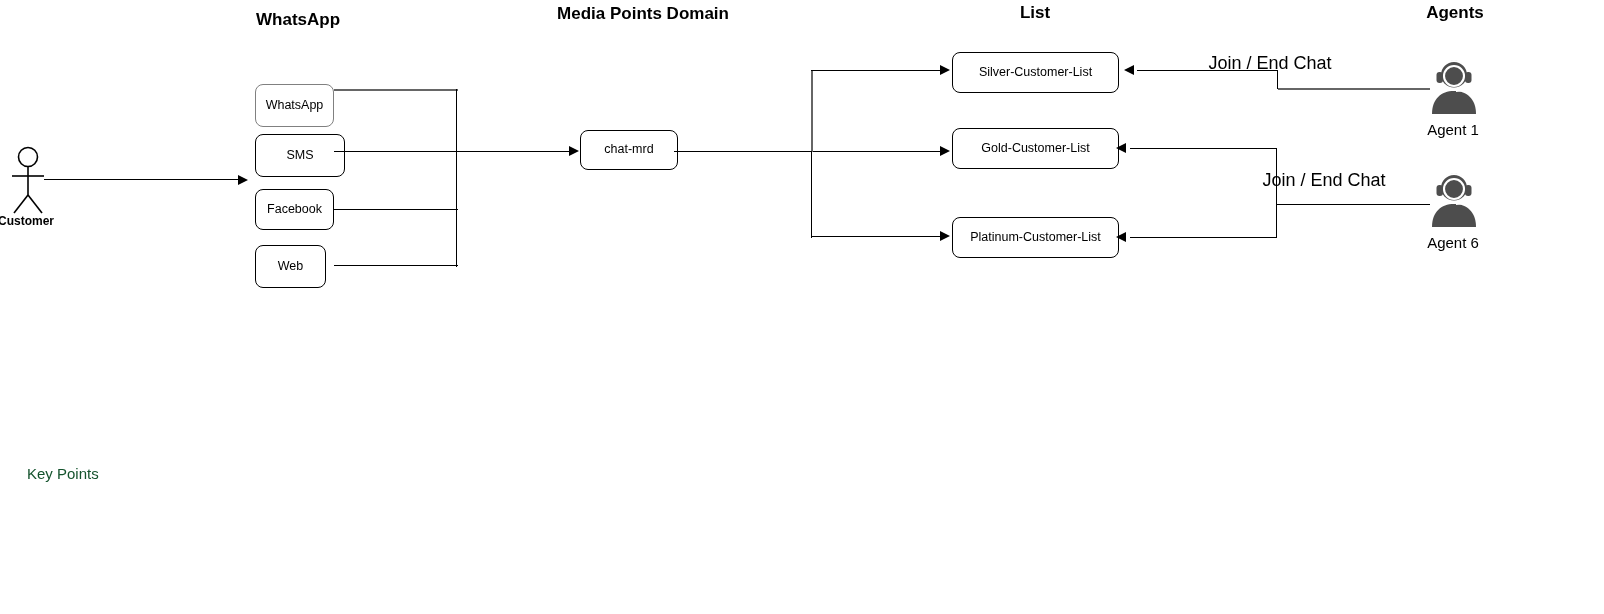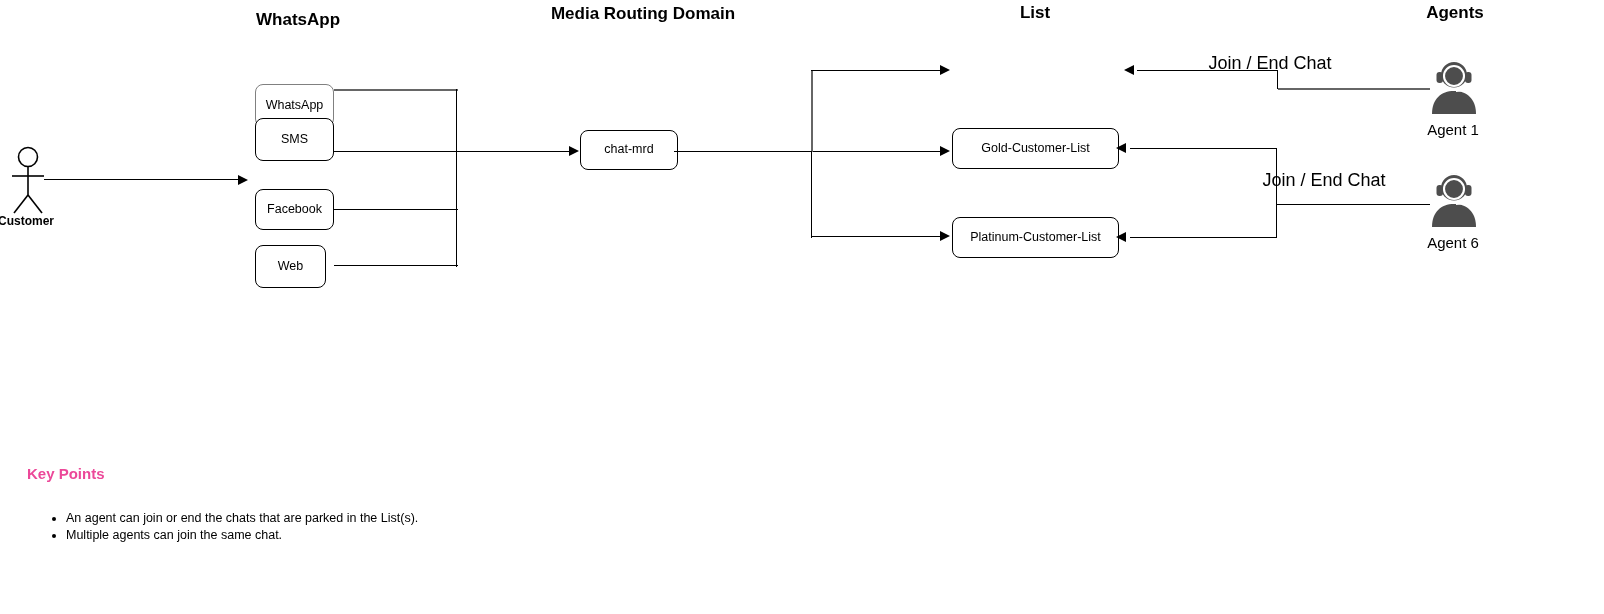--- a/index.html
+++ b/index.html
@@ -48,21 +48,21 @@
     color: #000;
     white-space: nowrap;
     line-height: 1.1;
   }
   .node.selected {
     border: 1.6px solid #808080;
   }
 
   
   #node-whatsapp { left: 255px; top: 84px;  width: 79px; height: 43px; }
-  #node-sms      { left: 255px; top: 118px; width: 79px; height: 43px; }
+  #node-sms      { left: 255px; top: 134px; width: 90px; height: 43px; }
   #node-facebook { left: 255px; top: 189px; width: 79px; height: 41px; }
   #node-web      { left: 255px; top: 245px; width: 71px; height: 43px; }
 
   
   #node-chatmrd  { left: 580px; top: 130px; width: 98px; height: 40px; }
 
   
   #node-silver   { left: 952px; top: 52px;  width: 167px; height: 41px; }
   #node-gold     { left: 952px; top: 128px; width: 167px; height: 41px; }
   #node-platinum { left: 952px; top: 217px; width: 167px; height: 41px; }
@@ -138,42 +138,42 @@
     white-space: nowrap;
   }
   #agent1-label { left: 1403px; top: 121px; }
   #agent2-label { left: 1403px; top: 234px; }
 
   
   #keypoints-title {
     position: absolute;
     left: 27px; top: 465px;
     font-size: 15px;
-    font-weight: bold;
-    color: #ec4899;
+    font-weight: normal;
+    color: #14532d;
     white-space: nowrap;
   }
   #keypoints-list {
     position: absolute;
     left: 36px; top: 510px;
     margin: 0;
     padding-left: 30px;
     font-size: 12.5px;
     color: #000;
     line-height: 1.35;
   }
   #keypoints-list li { margin: 0; padding: 0; }
 </style>
 </head>
 <body>
 
 <div id="canvas">
 
   <div class="section-title" id="title-channels">WhatsApp</div>
-  <div class="section-title" id="title-mrd">Media Routing Domain</div>
+  <div class="section-title" id="title-mrd">Media Points Domain</div>
   <div class="section-title" id="title-list">List</div>
   <div class="section-title" id="title-agents">Agents</div>
 
   <svg id="actor-customer" viewBox="0 0 120 90" width="120" height="90">
     <circle cx="28" cy="17" r="9.5" fill="none" stroke="#000" stroke-width="1.6"></circle>
     <line x1="12" y1="36" x2="44" y2="36" stroke="#000" stroke-width="1.6"></line>
     <line x1="28" y1="27" x2="28" y2="55" stroke="#000" stroke-width="1.6"></line>
     <line x1="28" y1="55" x2="14" y2="73" stroke="#000" stroke-width="1.6"></line>
     <line x1="28" y1="55" x2="42" y2="73" stroke="#000" stroke-width="1.6"></line>
   </svg>
@@ -214,20 +214,23 @@
 
   <div class="ln grayv" style="left:811px; top:71px; height:81px;"></div>
   <div class="ln v" style="left:811px; top:151px; height:87px;"></div>
 
   <div class="ln h" style="left:811px; top:70px; width:133px;"></div>
   <div class="arrow right" style="left:940px; top:65px;"></div>
 
   <div class="ln h" style="left:811px; top:236px; width:133px;"></div>
   <div class="arrow right" style="left:940px; top:231px;"></div>
 
+  <div class="node" id="node-silver">
+    <span>Silver-Customer-List</span>
+  </div>
   <div class="node" id="node-platinum">
     <span>Platinum-Customer-List</span>
   </div>
   <div class="node" id="node-gold">
     <span>Gold-Customer-List</span>
   </div>
 
   <div class="ln gray" style="left:1278px; top:88px; width:152px;"></div>
 
   <div class="ln v" style="left:1277px; top:70px; height:19px;"></div>
@@ -283,18 +286,14 @@
     </g>
     <g fill="#4d4d4d">
       <rect x="8.5" y="18" width="6.5" height="11" rx="3"></rect>
       <rect x="37" y="18" width="6.5" height="11" rx="3"></rect>
     </g>
     <path d="M38 29 C38 35 33 37 28 37" fill="none" stroke="#ffffff" stroke-width="2"></path>
   </svg>
   <div class="agent-label" id="agent2-label">Agent 6</div>
 
   <div id="keypoints-title">Key Points</div>
-  <ul id="keypoints-list">
-    <li>An agent can join or end the chats that are parked in the List(s).</li>
-    <li>Multiple agents can join the same chat.</li>
-  </ul>
 
 </div>
 
 </body></html>

